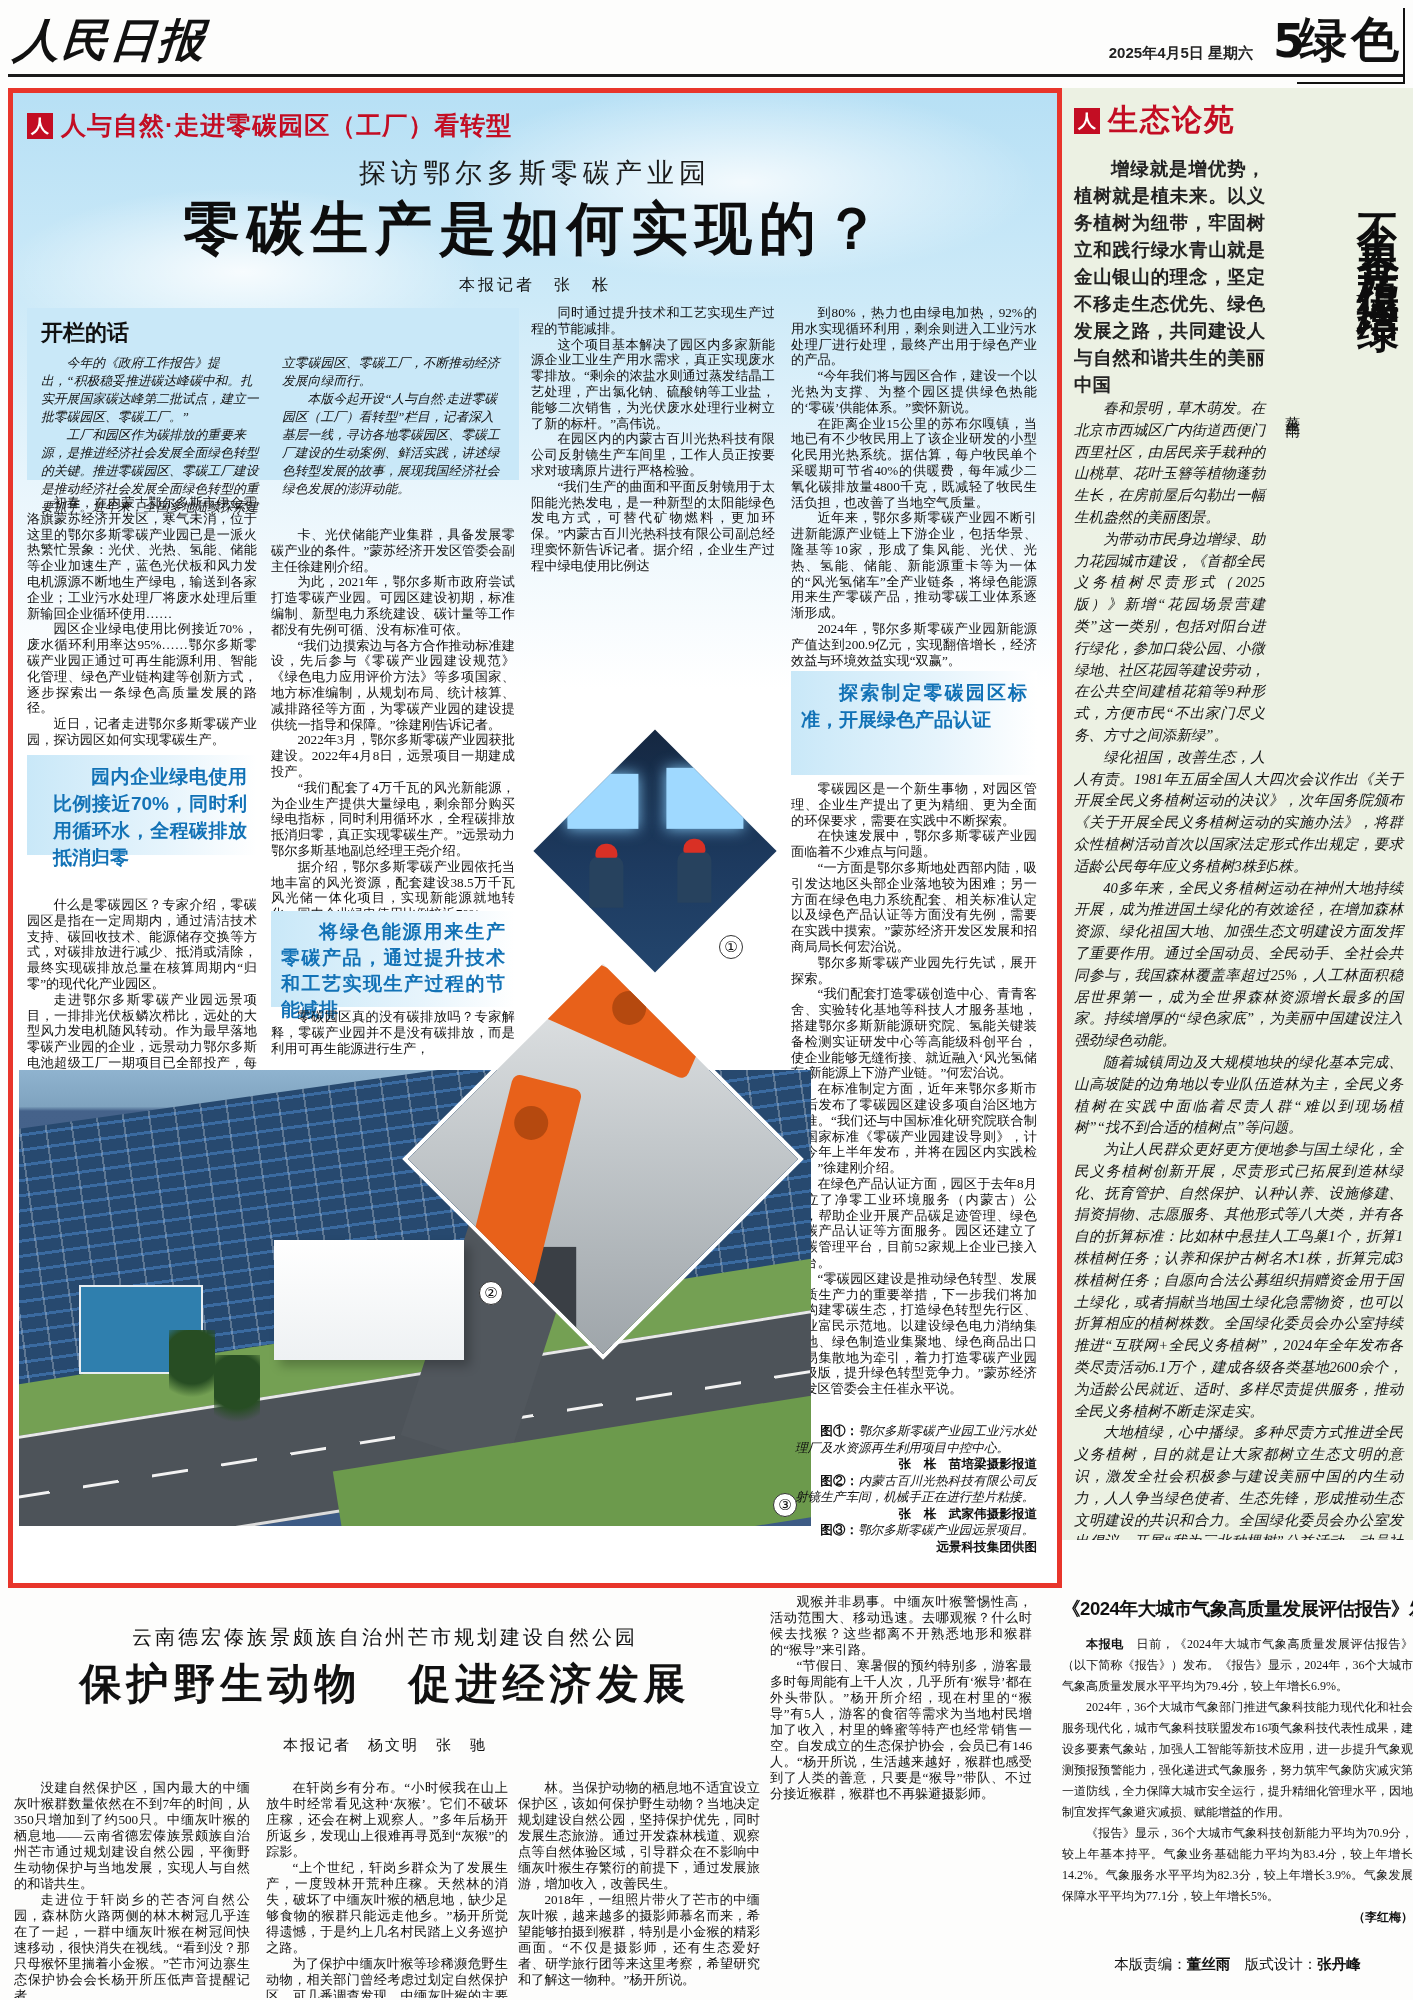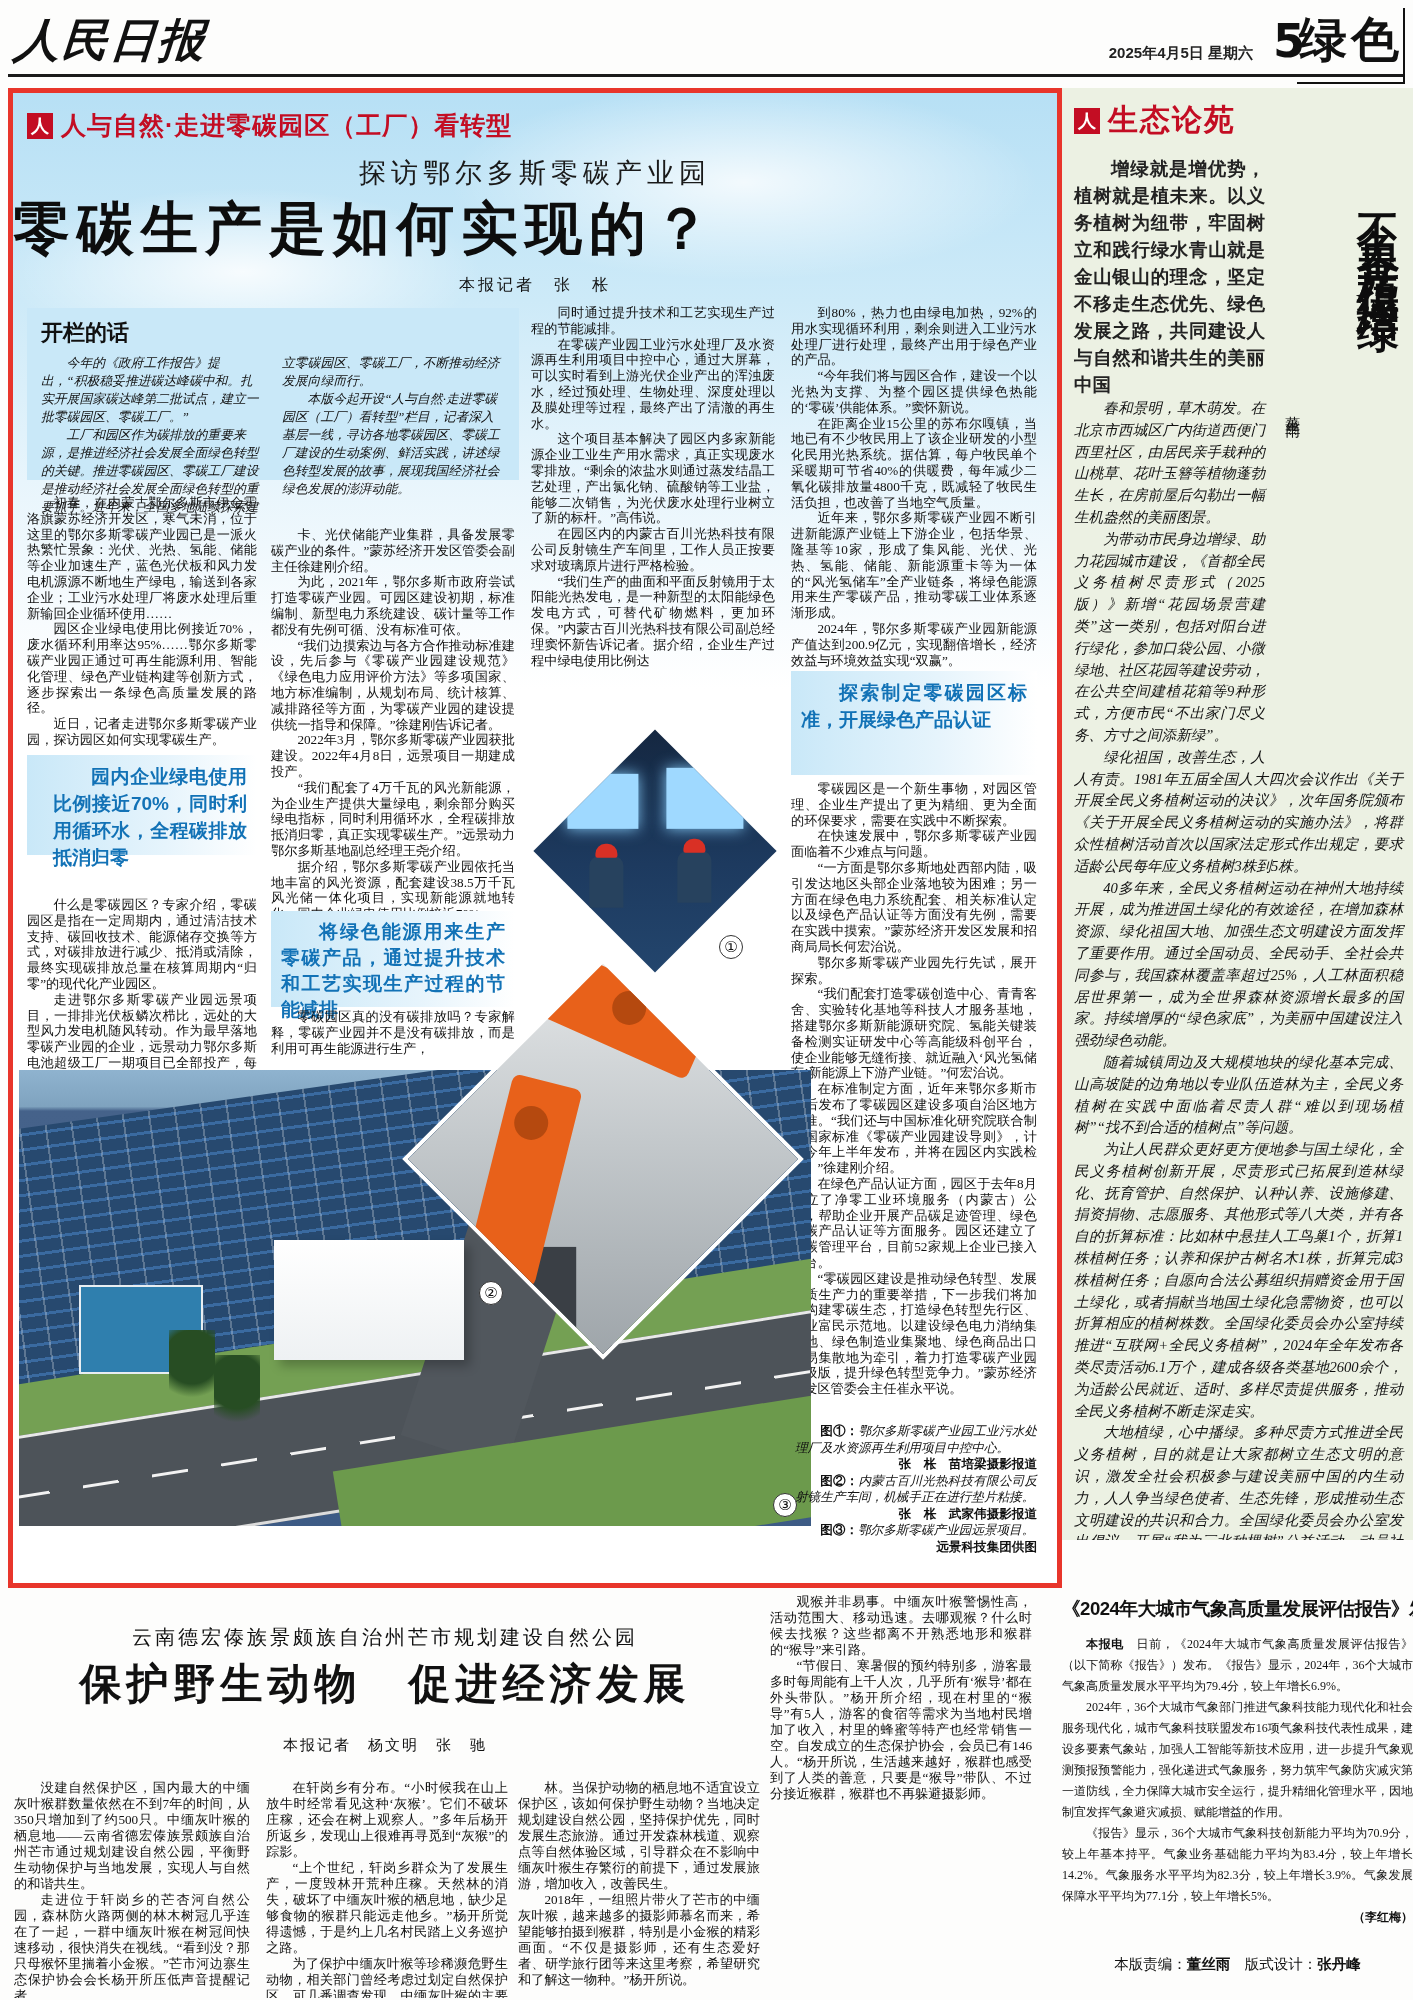--- a/index.html
+++ b/index.html
@@ -15,21 +15,21 @@
   .page-name{right:8px;top:8px;font-size:48px;font-weight:900;font-family:"DejaVu Sans","Liberation Sans",sans-serif;letter-spacing:4px;border-right:2px solid #111;border-bottom:2px solid #111;padding:0 0 10px 2px;}
   
   .main-box{left:8px;top:88px;width:1044px;height:1490px;border:5px solid #e8352b;background:
     radial-gradient(340px 120px at 22% 12%,rgba(255,255,255,.85),rgba(255,255,255,0) 70%),
     radial-gradient(420px 140px at 70% 6%,rgba(255,255,255,.8),rgba(255,255,255,0) 70%),
     linear-gradient(180deg,#b7e0f5 0%,#cdeaf8 14%,#e8f5fc 26%,#ffffff 40%);overflow:hidden;}
   .eyebrow{left:14px;top:16px;display:flex;align-items:center;gap:8px;}
   .pd-mark{width:26px;height:26px;background:#c30d23;color:#fff;font-family:"Liberation Sans","DejaVu Sans",sans-serif;font-weight:bold;font-size:18px;display:flex;align-items:center;justify-content:center;}
   .eyebrow-text{color:#c30d23;font-weight:bold;font-size:25px;font-family:"Liberation Sans","DejaVu Sans",sans-serif;letter-spacing:1px;}
   .kicker{left:0;top:62px;width:1044px;text-align:center;font-size:27px;letter-spacing:5px;color:#1a1a1a;font-family:"Liberation Sans","DejaVu Sans",sans-serif;}
-  .main-headline{left:0;top:98px;width:1044px;text-align:left;font-size:57px;font-weight:900;letter-spacing:7px;font-family:"Liberation Sans","DejaVu Sans",sans-serif;color:#0d0d0d;}
+  .main-headline{left:0;top:98px;width:1044px;text-align:center;font-size:57px;font-weight:900;letter-spacing:7px;font-family:"Liberation Sans","DejaVu Sans",sans-serif;color:#0d0d0d;}
   .main-byline{left:0;top:182px;width:1044px;text-align:center;font-size:16px;letter-spacing:3px;}
   
   .opener{left:14px;top:215px;width:492px;height:172px;background:#c9e8f8;padding:10px 14px;box-sizing:border-box;}
   .opener-title{font-family:"Liberation Sans","DejaVu Sans",sans-serif;font-weight:bold;font-size:22px;margin-bottom:6px;}
   .opener-cols{column-count:2;column-gap:18px;font-style:italic;font-size:12.8px;line-height:18px;}
   .opener-cols p{text-indent:2em;}
   
   .ncol{font-size:13.2px;line-height:15.8px;text-align:justify;overflow:hidden;}
   .ncol p{text-indent:2em;}
   .c1a{left:14px;top:402px;width:230px;height:255px;}
@@ -156,21 +156,20 @@
       <p>“我们配套了4万千瓦的风光新能源，为企业生产提供大量绿电，剩余部分购买绿电指标，同时利用循环水，全程碳排放抵消归零，真正实现零碳生产。”远景动力鄂尔多斯基地副总经理王尧介绍。</p>
       <p>据介绍，鄂尔多斯零碳产业园依托当地丰富的风光资源，配套建设38.5万千瓦风光储一体化项目，实现新能源就地转化，园内企业绿电使用比例接近70%。</p>
     </div>
   <div class="abs subhead sh2">将绿色能源用来生产零碳产品，通过提升技术和工艺实现生产过程的节能减排</div>
   <div class="abs ncol c2b">
       <p>零碳园区真的没有碳排放吗？专家解释，零碳产业园并不是没有碳排放，而是利用可再生能源进行生产，</p>
     </div>
 
   <div class="abs ncol c3a">
       <p>同时通过提升技术和工艺实现生产过程的节能减排。</p>
-      <p>在零碳产业园工业污水处理厂及水资源再生利用项目中控中心，通过大屏幕，可以实时看到上游光伏企业产出的浑浊废水，经过预处理、生物处理、深度处理以及膜处理等过程，最终产出了清澈的再生水。</p>
       <p>这个项目基本解决了园区内多家新能源企业工业生产用水需求，真正实现废水零排放。“剩余的浓盐水则通过蒸发结晶工艺处理，产出氯化钠、硫酸钠等工业盐，能够二次销售，为光伏废水处理行业树立了新的标杆。”高伟说。</p>
       <p>在园区内的内蒙古百川光热科技有限公司反射镜生产车间里，工作人员正按要求对玻璃原片进行严格检验。</p>
       <p>“我们生产的曲面和平面反射镜用于太阳能光热发电，是一种新型的太阳能绿色发电方式，可替代矿物燃料，更加环保。”内蒙古百川光热科技有限公司副总经理窦怀新告诉记者。据介绍，企业生产过程中绿电使用比例达</p>
     </div>
 
   <div class="abs ncol c4a">
       <p>到80%，热力也由绿电加热，92%的用水实现循环利用，剩余则进入工业污水处理厂进行处理，最终产出用于绿色产业的产品。</p>
       <p>“今年我们将与园区合作，建设一个以光热为支撑、为整个园区提供绿色热能的‘零碳’供能体系。”窦怀新说。</p>
       <p>在距离企业15公里的苏布尔嘎镇，当地已有不少牧民用上了该企业研发的小型化民用光热系统。据估算，每户牧民单个采暖期可节省40%的供暖费，每年减少二氧化碳排放量4800千克，既减轻了牧民生活负担，也改善了当地空气质量。</p>
       <p>近年来，鄂尔多斯零碳产业园不断引进新能源产业链上下游企业，包括华景、隆基等10家，形成了集风能、光伏、光热、氢能、储能、新能源重卡等为一体的“风光氢储车”全产业链条，将绿色能源用来生产零碳产品，推动零碳工业体系逐渐形成。</p>

